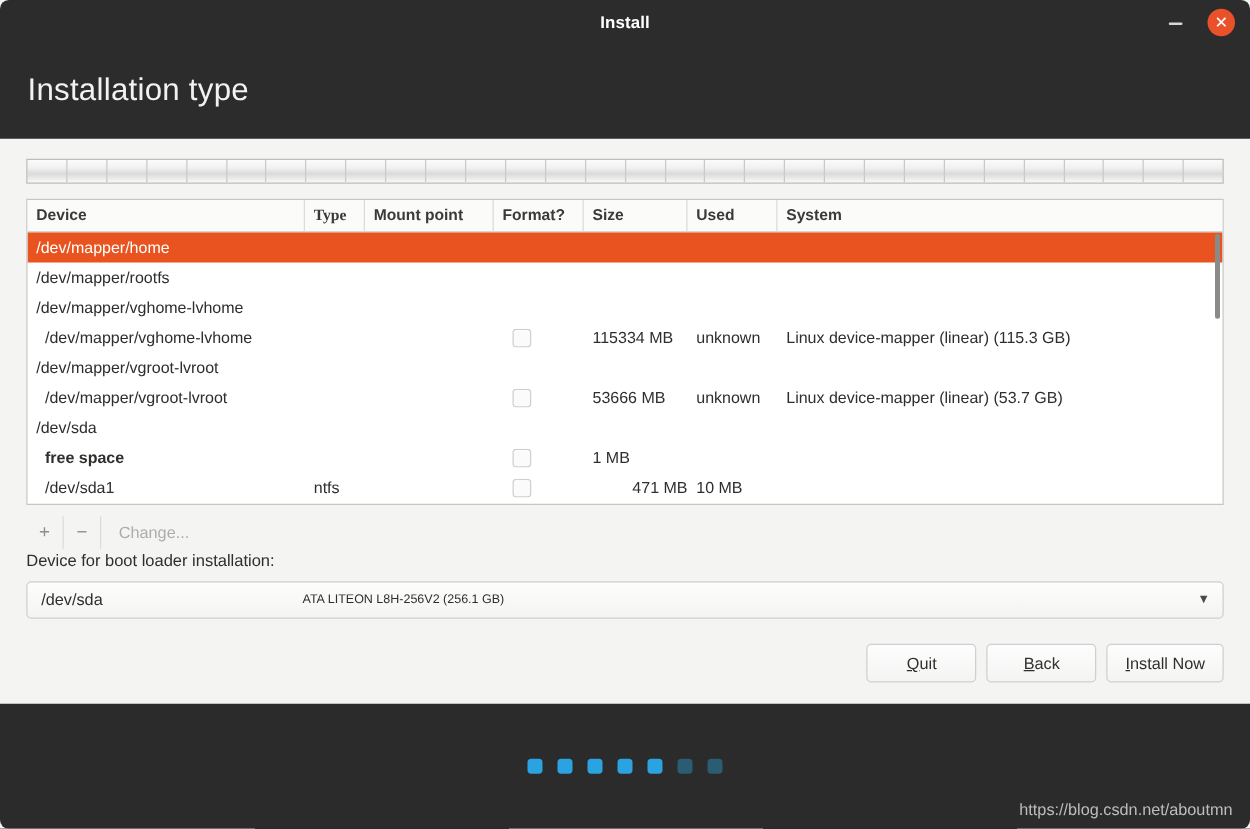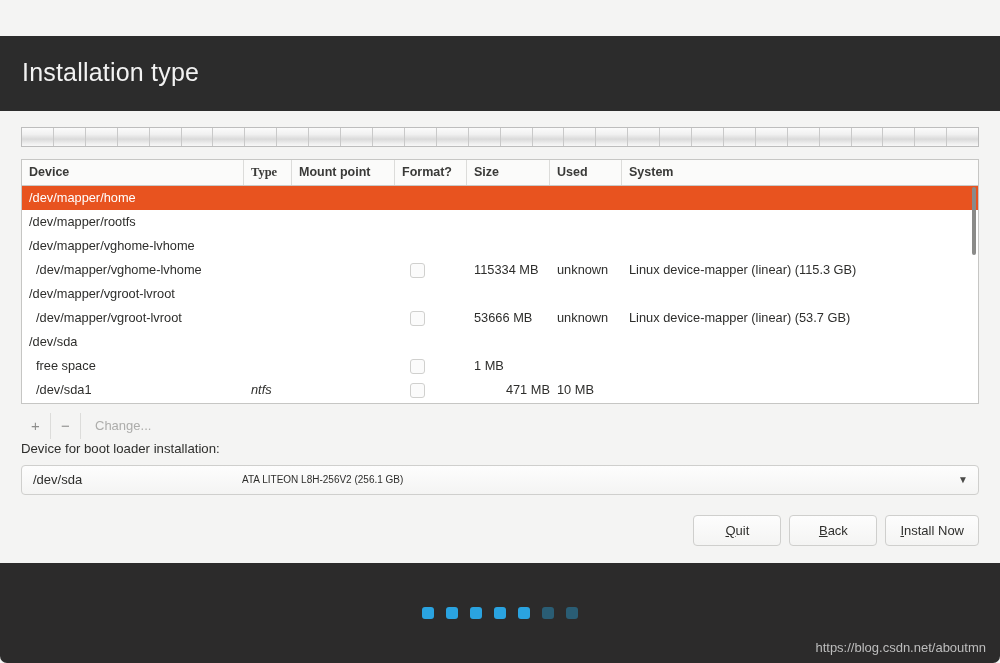--- a/index.html
+++ b/index.html
@@ -315,20 +315,25 @@
     right: 14px; bottom: 8px;
     color: #bdbdbd;
     font-size: 13px;
   }
 </style>
 </head>
 <body>
 
 <div id="app">
 
+  <div class="titlebar">
+    <div class="titlebar-title">Install</div>
+    <div class="win-min"></div>
+    <div class="win-close">✕</div>
+  </div>
 
   <div class="header-band">
     <div class="page-title">Installation type</div>
   </div>
 
   <div class="content">
 
     <div class="part-strip" id="part-strip">
         <div class="part-seg"></div>
         <div class="part-seg"></div>
@@ -434,33 +439,33 @@
           <div class="tr">
             <div class="td" style="width: 222px;">/dev/sda</div>
             <div class="td" style="width: 48px;"></div>
             <div class="td" style="width: 103px;"></div>
             <div class="td" style="width: 72px;"></div>
             <div class="td" style="width: 83px;"></div>
             <div class="td" style="width: 72px;"></div>
             <div class="td" style="width: 356px;"></div>
           </div>
           <div class="tr">
-            <div class="td child" style="width: 222px;">free space</div>
+            <div class="td child" style="width: 222px; font-weight: bold;">free space</div>
             <div class="td" style="width: 48px;"></div>
             <div class="td" style="width: 103px;"></div>
             <div class="td" style="width: 72px;">
               <div class="cbox"></div>
             </div>
             <div class="td" style="width: 83px;">1 MB</div>
             <div class="td" style="width: 72px;"></div>
             <div class="td" style="width: 356px;"></div>
           </div>
           <div class="tr">
             <div class="td child" style="width: 222px;">/dev/sda1</div>
-            <div class="td" style="width: 48px; font-style: italic;">ntfs</div>
+            <div class="td" style="width: 48px;">ntfs</div>
             <div class="td" style="width: 103px;"></div>
             <div class="td" style="width: 72px;">
               <div class="cbox"></div>
             </div>
             <div class="td" style="width: 83px; text-align: right;">471 MB</div>
             <div class="td" style="width: 72px;">10 MB</div>
             <div class="td" style="width: 356px;"></div>
           </div>
           <div class="scrollbar">
           <div class="scroll-thumb"></div>

